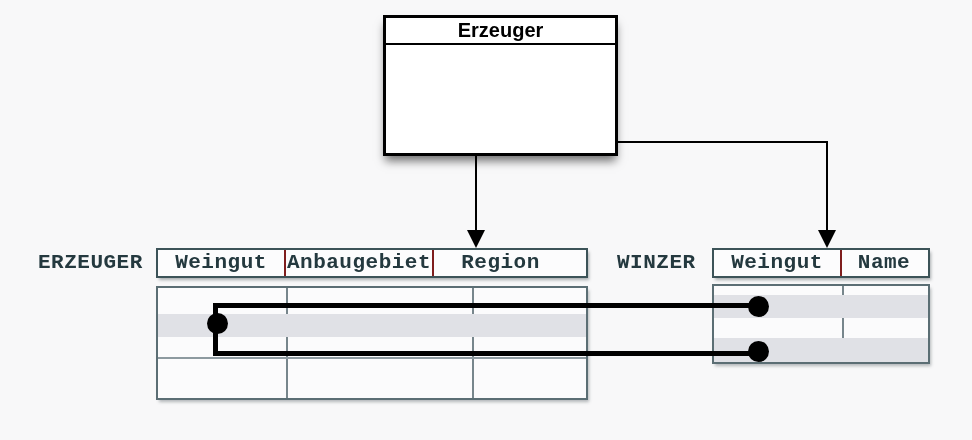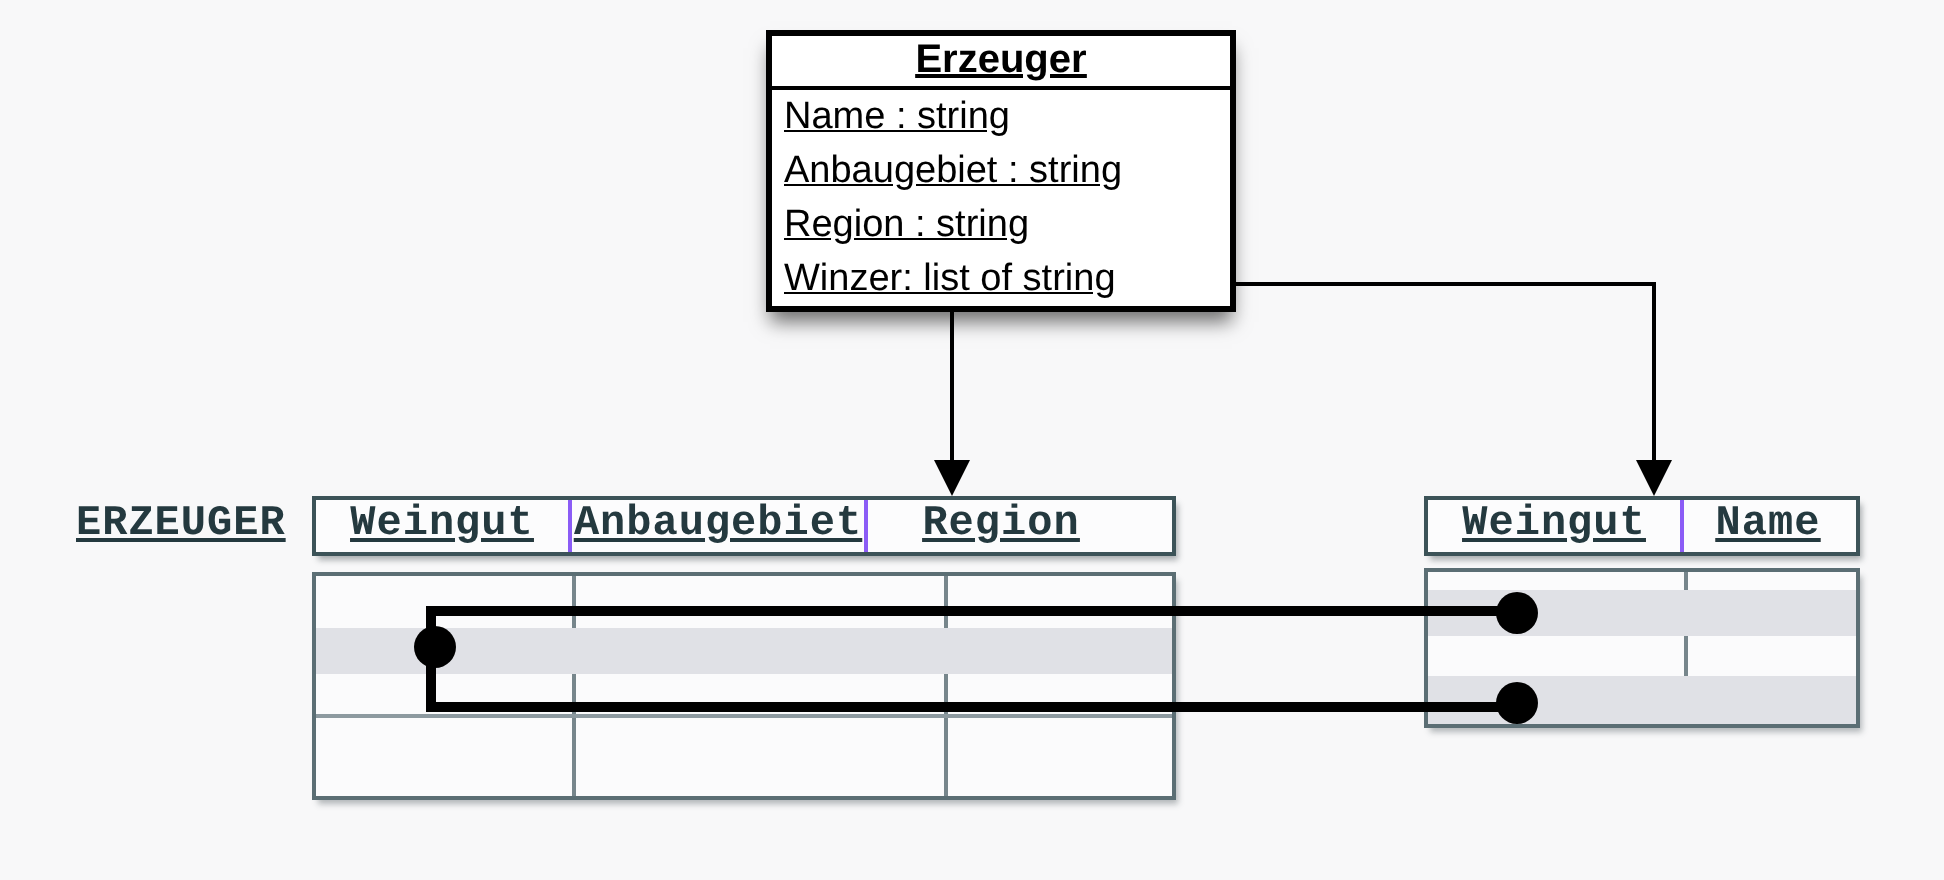--- a/index.html
+++ b/index.html
@@ -1,15 +1,15 @@
 <!DOCTYPE html>
 <html><head>
 <meta charset="utf-8">
 <style>
-  * { margin: 0; padding: 0; box-sizing: border-box; text-decoration: underline; }
+  * { margin: 0; padding: 0; box-sizing: border-box; }
   html, body { background: #f8f8f9; }
   .canvas {
     position: relative;
     width: 972px;
     height: 440px;
     background: #f8f8f9;
     overflow: hidden;
     font-family: "Liberation Sans", sans-serif;
   }
 
@@ -74,21 +74,21 @@
   .tbl-header .cell {
     font-family: "Liberation Mono", "DejaVu Sans Mono", monospace;
     font-weight: bold;
     font-size: 21px;
     letter-spacing: 0.5px;
     color: #24393f;
     text-align: center;
     line-height: 25px;
     overflow: hidden;
   }
-  .tbl-header .cell.div-r { border-right: 2px solid #8b5cf6; }
+  .tbl-header .cell.div-r { border-right: 2px solid #7f1d1d; }
 
   
   .tbl-body {
     position: absolute;
     background: #fbfbfc;
     border: 2px solid #5b6e74;
     box-shadow: 2px 3px 3px -1px rgba(50,60,65,0.35);
   }
   .v-divider { position: absolute; top: 0; bottom: 0; width: 2px; background: #77868c; z-index: 1; }
   .h-gridline { position: absolute; left: 0; right: 0; height: 2px; background: #8d9aa0; z-index: 1; }
@@ -104,26 +104,20 @@
     z-index: 6;
   }
 </style>
 </head>
 <body>
 
 <div class="canvas">
 
   <div class="class-box">
     <div class="title">Erzeuger</div>
-    <div class="attrs">
-      <div class="attr">Name : string</div>
-      <div class="attr">Anbaugebiet : string</div>
-      <div class="attr">Region : string</div>
-      <div class="attr">Winzer: list of string</div>
-    </div>
   </div>
 
   <div class="thin-line" style="left:475px; top:155px; width:2px; height:76px;"></div>
   <div class="arrowhead-down" style="left:467px; top:230px;"></div>
 
   <div class="thin-line" style="left:616px; top:141px; width:212px; height:2px;"></div>
   <div class="thin-line" style="left:826px; top:141px; width:2px; height:90px;"></div>
   <div class="arrowhead-down" style="left:818px; top:230px;"></div>
 
   <div class="tbl-label" style="left:38px; top:250px;">ERZEUGER</div>
@@ -134,20 +128,21 @@
     <div class="cell" style="width:133px;">Region</div>
   </div>
 
   <div class="tbl-body" style="left:156px; top:286px; width:432px; height:114px;">
     <div class="v-divider" style="left:128px;"></div>
     <div class="v-divider" style="left:314px;"></div>
     <div class="h-gridline" style="top:69px;"></div>
     <div class="row-band" style="top:26px; height:23px;"></div>
   </div>
 
+  <div class="tbl-label" style="left:617px; top:250px;">WINZER</div>
 
   <div class="tbl-header" style="left:712px; top:248px; width:218px;">
     <div class="cell div-r" style="width:128px;">Weingut</div>
     <div class="cell" style="width:84px;">Name</div>
   </div>
 
   <div class="tbl-body" style="left:712px; top:284px; width:218px; height:80px;">
     <div class="v-divider" style="left:128px;"></div>
     <div class="row-band" style="top:9px; height:23px;"></div>
     <div class="row-band" style="top:52px; height:24px;"></div>

